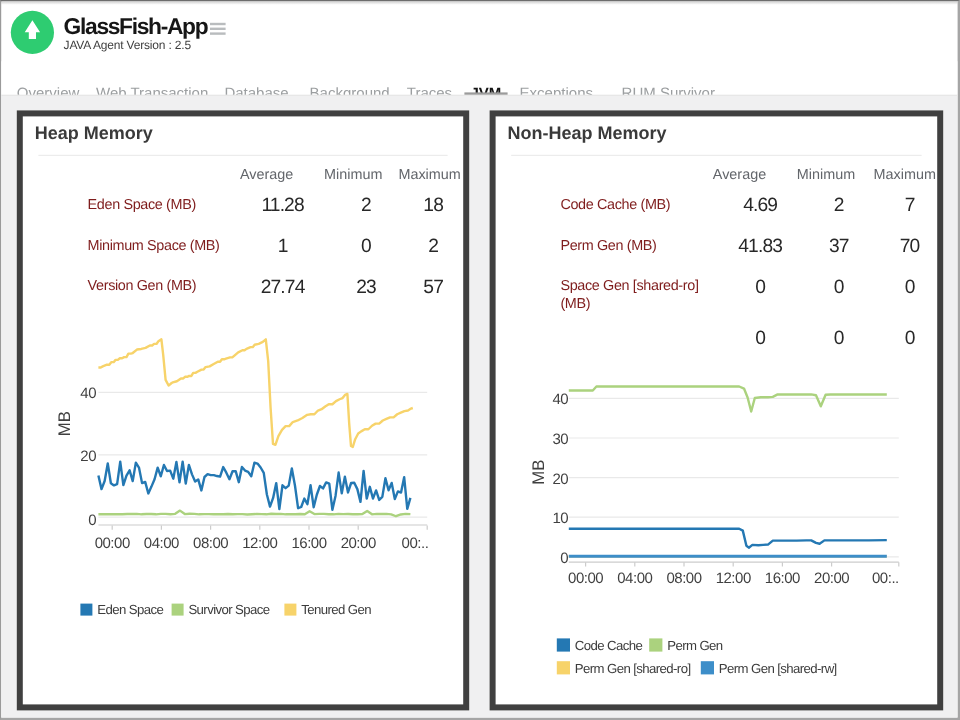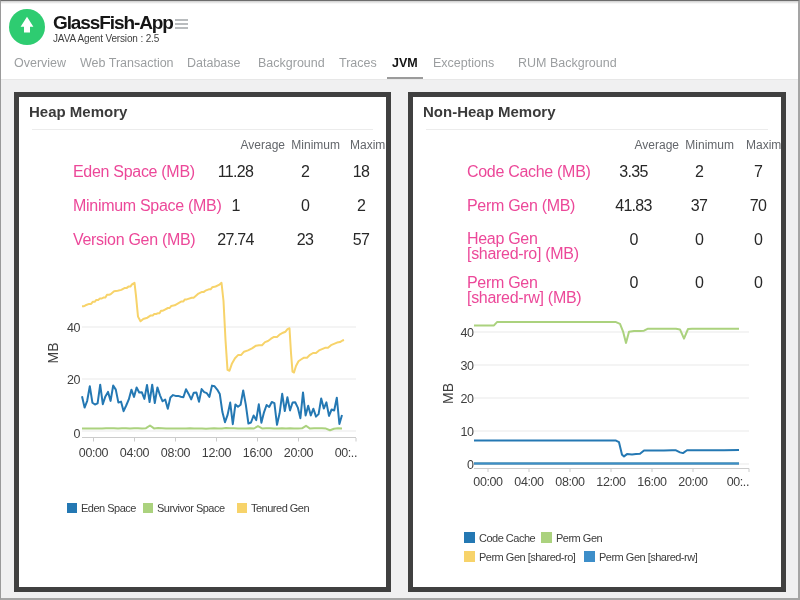--- a/index.html
+++ b/index.html
@@ -4,31 +4,31 @@
 html,body { width:800px; height:600px; overflow:hidden; }
 body { font-family:"Liberation Sans", sans-serif; background:#fff; position:relative;
   border-top:1px solid #6d6d6d; border-left:1px solid #9a9a9a;
   border-right:2px solid #a5a5a5; border-bottom:2px solid #a5a5a5; }
 .abs { position:absolute; }
 .circle { left:8px; top:8px; width:36px; height:36px; border-radius:50%; background:#2ecc71; }
 .title { left:52px; top:11px; font-size:19px; font-weight:bold; color:#161616; letter-spacing:-1.1px; }
 .burger div { width:13px; height:2px; background:#b9bcbe; margin-bottom:2px; }
 .subtitle { left:52px; top:32px; font-size:10px; color:#3f3f3f; letter-spacing:-0.15px; }
 .nav { left:0; top:50px; width:100%; height:28px; background:#fff; }
-.nav span { position:absolute; top:5px; font-size:12.5px; color:#9b9ea0; white-space:nowrap; }
+.nav span { position:absolute; top:20px; font-size:12.5px; color:#9b9ea0; white-space:nowrap; }
 .nav .act { color:#141414; font-weight:bold; }
 .underline { left:386px; top:76px; width:36px; height:3px; background:#9b9b9b; }
 .main { left:0; top:78px; width:100%; height:521px; background:#f0f0f1; border-top:1px solid #e7e7e7; }
 .card { position:absolute; top:12px; width:377px; height:500px; background:#fff; border:5px solid #404040; overflow:hidden; }
 .card.l { left:13px; }
 .card.r { left:407px; width:378px; }
 .ctitle { left:10px; top:6px; font-size:15px; font-weight:bold; color:#3a3a3a; }
 .divider { left:13px; top:32px; right:13px; height:1px; background:#ececec; }
-.th { font-size:12px; color:#63666b; text-align:right; }
-.lbl { left:54px; font-size:16px; color:#ec4899; letter-spacing:-0.3px; }
+.th { font-size:12px; color:#63666b; text-align:left; }
+.lbl { left:54px; font-size:12px; color:#7f1d1d; letter-spacing:-0.3px; }
 .val { font-size:16px; color:#282828; text-align:center; letter-spacing:-0.7px; }
 .c1 { left:181px; width:85px; }
 .c2 { left:251px; width:70px; }
 .c3 { left:313px; width:70px; }
 .l .val.c1 { left:174px; } .r .val.c1 { left:178px; }
 .l .th.c3 { clip-path: inset(0 16px 0 0); } .r .th.c3 { left:315px; }
 .val.c2 { left:251px; }
 .l .val.c3 { left:307px; } .r .val.c3 { left:310px; }
 .legend { position:absolute; font-size:11px; color:#3c3c3c; letter-spacing:-0.5px; white-space:nowrap; }
 .legend i { display:inline-block; width:10px; height:10px; margin-right:4px; position:relative; top:1px; letter-spacing:0; }
@@ -48,21 +48,21 @@
   </div>
 <div class="abs subtitle">JAVA Agent Version : 2.5</div>
 <div class="abs nav">
   <span style="left:13px">Overview</span>
   <span style="left:79px">Web Transaction</span>
   <span style="left:186px">Database</span>
   <span style="left:257px">Background</span>
   <span style="left:338px">Traces</span>
   <span class="act" style="left:391px">JVM</span>
   <span style="left:432px">Exceptions</span>
-  <span style="left:517px">RUM Background</span>
+  <span style="left:517px">RUM Survivor</span>
 </div>
 <div class="abs underline"></div>
 <div class="abs main">
 
   <div class="card l">
     <div class="abs ctitle">Heap Memory</div>
     <div class="abs divider"></div>
     <div class="abs th c1" style="top:41px">Average</div>
     <div class="abs th c2" style="top:41px">Minimum</div>
     <div class="abs th c3" style="top:41px">Maximum</div>
@@ -118,32 +118,31 @@
     <div class="legend" style="left:218px;top:405px"><i style="background:#f7d36a"></i>Tenured Gen</div>
   </div>
 
   <div class="card r">
     <div class="abs ctitle">Non-Heap Memory</div>
     <div class="abs divider"></div>
     <div class="abs th c1" style="top:41px">Average</div>
     <div class="abs th c2" style="top:41px">Minimum</div>
     <div class="abs th c3" style="top:41px">Maximum</div>
     <div class="abs lbl" style="top:66px">Code Cache (MB)</div>
-    <div class="abs val c1" style="top:66px">3.35</div>
+    <div class="abs val c1" style="top:66px">4.69</div>
     <div class="abs val c2" style="top:66px">2</div>
     <div class="abs val c3" style="top:66px">7</div>
     <div class="abs lbl" style="top:100px">Perm Gen (MB)</div>
     <div class="abs val c1" style="top:100px">41.83</div>
     <div class="abs val c2" style="top:100px">37</div>
     <div class="abs val c3" style="top:100px">70</div>
-    <div class="abs lbl" style="top:134px;width:125px;line-height:15px">Heap Gen [shared-ro] (MB)</div>
+    <div class="abs lbl" style="top:134px;width:125px;line-height:15px">Space Gen [shared-ro] (MB)</div>
     <div class="abs val c1" style="top:134px">0</div>
     <div class="abs val c2" style="top:134px">0</div>
     <div class="abs val c3" style="top:134px">0</div>
-    <div class="abs lbl" style="top:178px;width:125px;line-height:15px">Perm Gen [shared-rw] (MB)</div>
     <div class="abs val c1" style="top:177px">0</div>
     <div class="abs val c2" style="top:177px">0</div>
     <div class="abs val c3" style="top:177px">0</div>
     <svg class="abs" style="left:0;top:210px" width="378" height="290" viewBox="0 0 378 290">
       <g transform="translate(-409,-303)">
         <g stroke="#e9e9e9" stroke-width="1">
             <line x1="470" y1="460" x2="745" y2="460"></line>
             <line x1="470" y1="427" x2="745" y2="427"></line>
             <line x1="470" y1="394" x2="745" y2="394"></line>
             <line x1="470" y1="361" x2="745" y2="361"></line>

